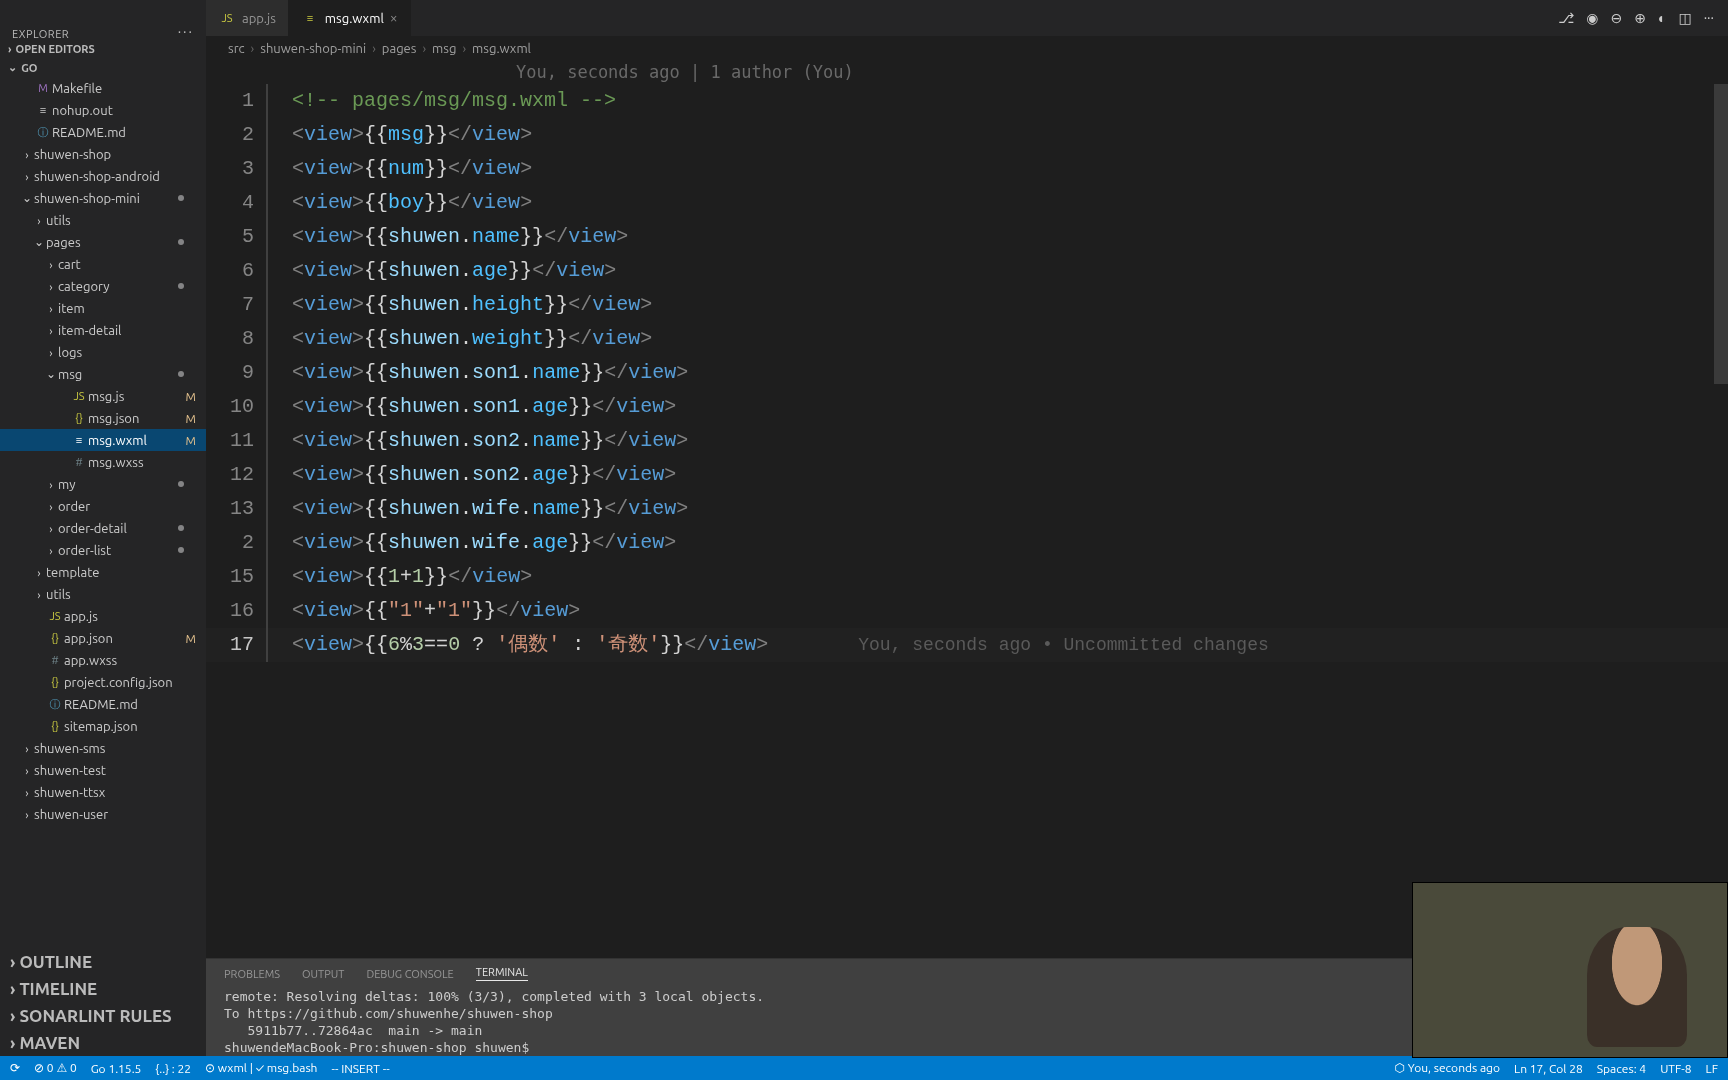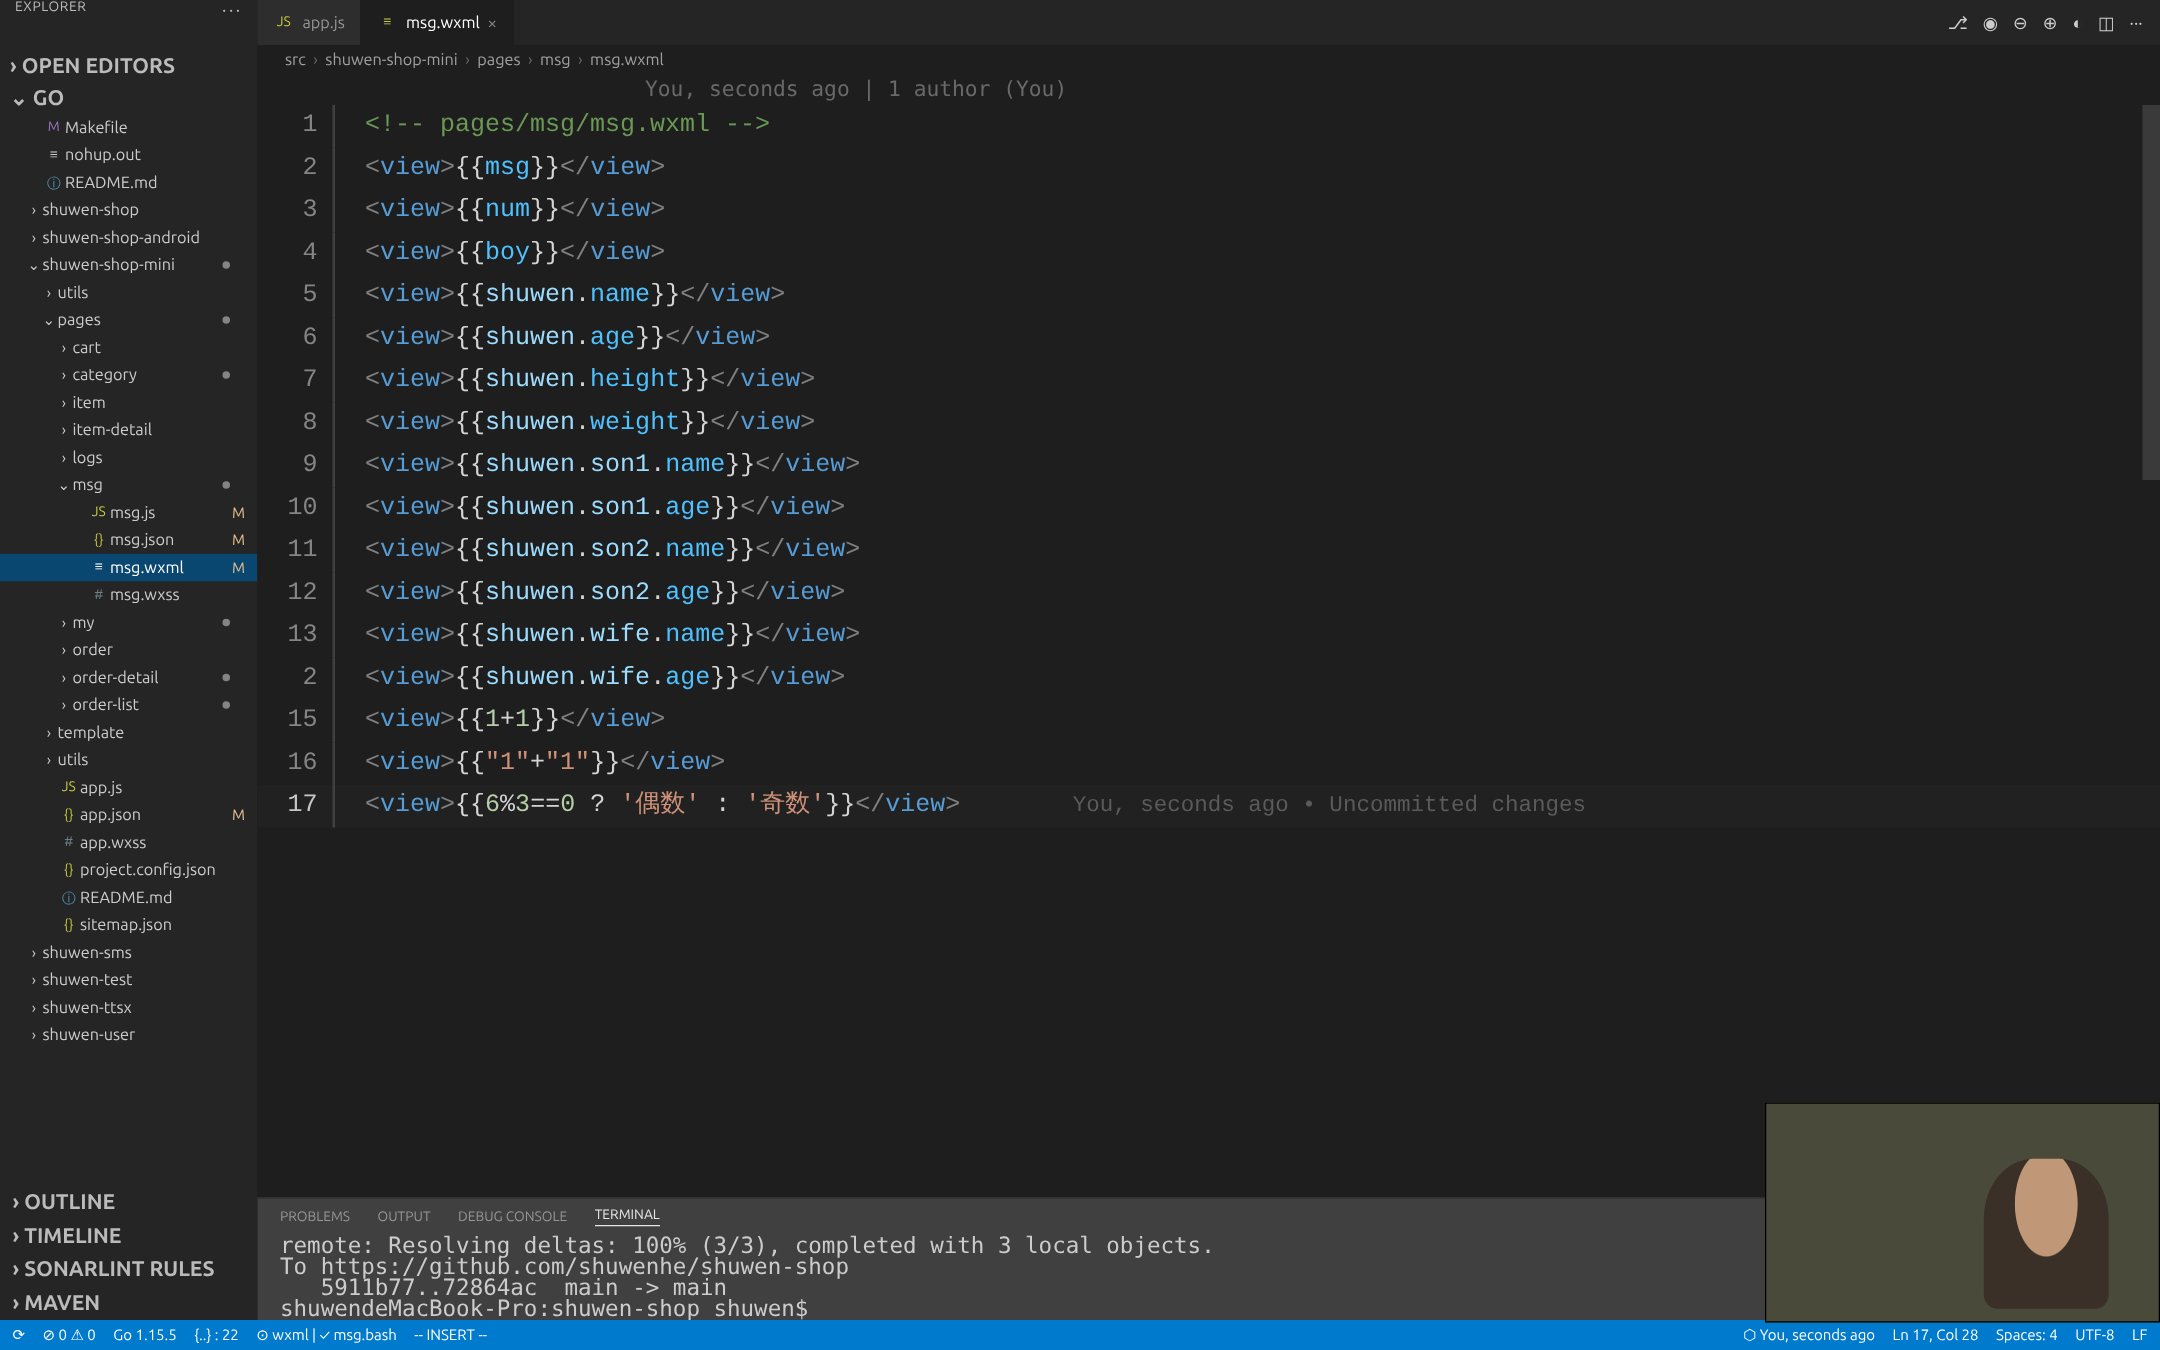--- a/index.html
+++ b/index.html
@@ -8,23 +8,23 @@
   background: #1e1e1e;
   color: #cccccc;
   font-size: 13px;
   overflow: hidden;
   width: 1728px;
   height: 1080px;
 }
 .app { display: flex; flex-direction: column; height: 100vh; }
 .main-area { display: flex; flex: 1; overflow: hidden; }
 .sidebar { width: 206px; background: #252526; display: flex; flex-direction: column; overflow: hidden; }
-.sb-header { height: 40px; display: flex; align-items: flex-start; padding: 0 12px; color: #bbbbbb; font-size: 11px; letter-spacing: 0.5px; text-transform: uppercase; justify-content: space-between; }
+.sb-header { height: 40px; display: flex; align-items: flex-end; padding: 0 12px; color: #bbbbbb; font-size: 11px; letter-spacing: 0.5px; text-transform: uppercase; justify-content: space-between; }
 .sb-more { font-size: 14px; letter-spacing: 2px; }
-.sb-section { padding: 3px 8px; font-size: 17px; font-weight: 600; text-transform: uppercase; color: #bbbbbb; display: flex; align-items: center; gap: 4px; }
+.sb-section { padding: 3px 8px; font-size: 11px; font-weight: 600; text-transform: uppercase; color: #bbbbbb; display: flex; align-items: center; gap: 4px; }
 .sb-section.collapsed::before { content: "›"; }
 .sb-section.expanded::before { content: "⌄"; }
 .sb-body { flex: 1; overflow-y: auto; }
 .tree-item { display: flex; align-items: center; height: 22px; padding-left: 12px; cursor: pointer; position: relative; }
 .tree-item.selected { background: #094771; color: #fff; }
 .chev { width: 14px; display: inline-block; color: #cccccc; font-size: 12px; text-align: center; }
 .ficon { width: 18px; display: inline-flex; align-items: center; justify-content: center; font-size: 11px; }
 .label { white-space: nowrap; overflow: hidden; text-overflow: ellipsis; flex: 1; }
 .status { position: absolute; right: 22px; width: 6px; height: 6px; border-radius: 50%; }
 .dot { background: #ffffff70; }
@@ -61,21 +61,21 @@
 .op { color: #d4d4d4; }
 .inline-blame { color: #5a5a5a; font-size: 18px; margin-left: 90px; }
 .code-line.current .gutter { color: #c6c6c6; }
 .code-line.current { background: #2a2a2a40; }
 .terminal-panel { height: 98px; border-top: 1px solid #333; display: flex; flex-direction: column; background: #404040; }
 .panel-tabs { display: flex; align-items: center; height: 30px; padding: 0 18px; gap: 22px; font-size: 11px; color: #969696; }
 .panel-tab { text-transform: uppercase; }
 .panel-tab.active { color: #e7e7e7; border-bottom: 1px solid #e7e7e7; padding-bottom: 2px; }
 .panel-spacer { flex: 1; }
 .term-select { font-size: 12px; color: #ccc; }
-.terminal-body { flex: 1; padding: 0 18px; font-family: Menlo, Consolas, monospace; font-size: 18px; line-height: 17px; color: #cccccc; white-space: pre; }
+.terminal-body { flex: 1; padding: 0 18px; font-family: Menlo, Consolas, monospace; font-size: 13px; line-height: 17px; color: #cccccc; white-space: pre; }
 .statusbar { height: 24px; background: #007acc; display: flex; align-items: center; font-size: 12px; color: #ffffff; padding: 0 10px; gap: 12px; }
 .statusbar .spacer { flex: 1; }
 .statusbar .item { display: flex; align-items: center; gap: 4px; }
 .overview-ruler { position: absolute; right: 0; top: 0; width: 14px; height: 600px; background: linear-gradient(#3a3a3a, #3a3a3a) 0 0/100% 300px no-repeat; }
 .webcam { position: absolute; right: 0; bottom: 22px; width: 316px; height: 176px; background: #4a4a3a; border: 1px solid #000; }
 .webcam::after { content: ""; position: absolute; right: 40px; bottom: 10px; width: 100px; height: 120px; background: radial-gradient(ellipse at 50% 30%, #c09878 0 35%, #3a3028 36% 100%); border-radius: 40% 40% 10% 10%; }
 .ic-js { color: #cbcb41; }
 .ic-json { color: #cbcb41; }
 .ic-md { color: #519aba; }
 .ic-hash { color: #6d8086; }

